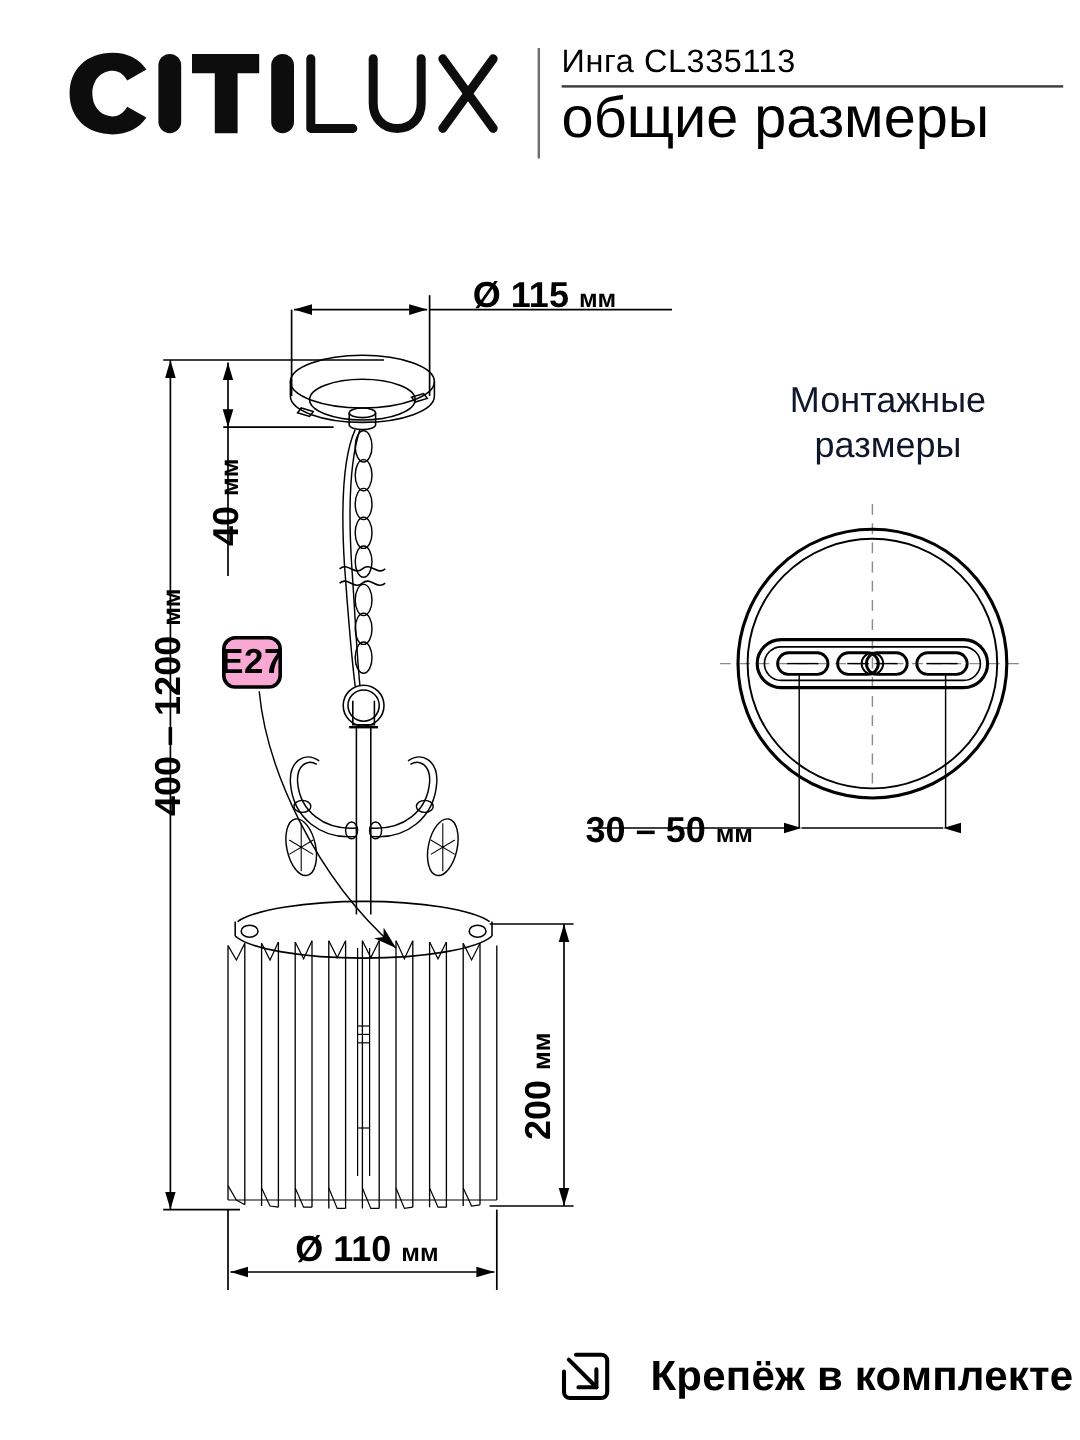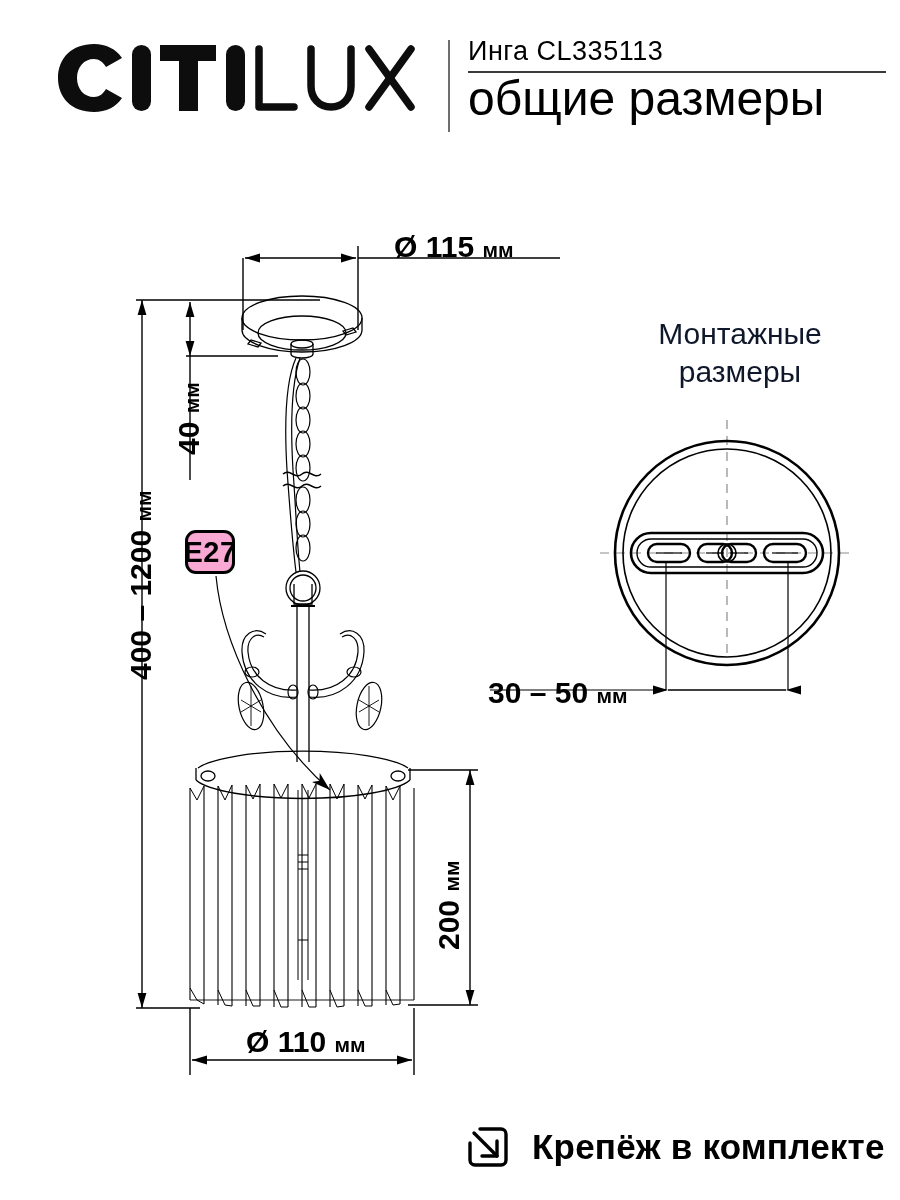--- a/index.html
+++ b/index.html
@@ -123,21 +123,21 @@
   }
 
   
   .footer {
     position: absolute;
     left: 466px;
     top: 1112px;
     height: 70px;
     display: flex;
     align-items: center;
-    gap: 22px;
+    gap: 32px;
   }
   .footer-icon { width: 44px; height: 44px; display: block; }
   .footer-text {
     font-size: 35px;
     font-weight: bold;
     white-space: nowrap;
     letter-spacing: 0.2px;
   }
 
   svg { overflow: visible; }

